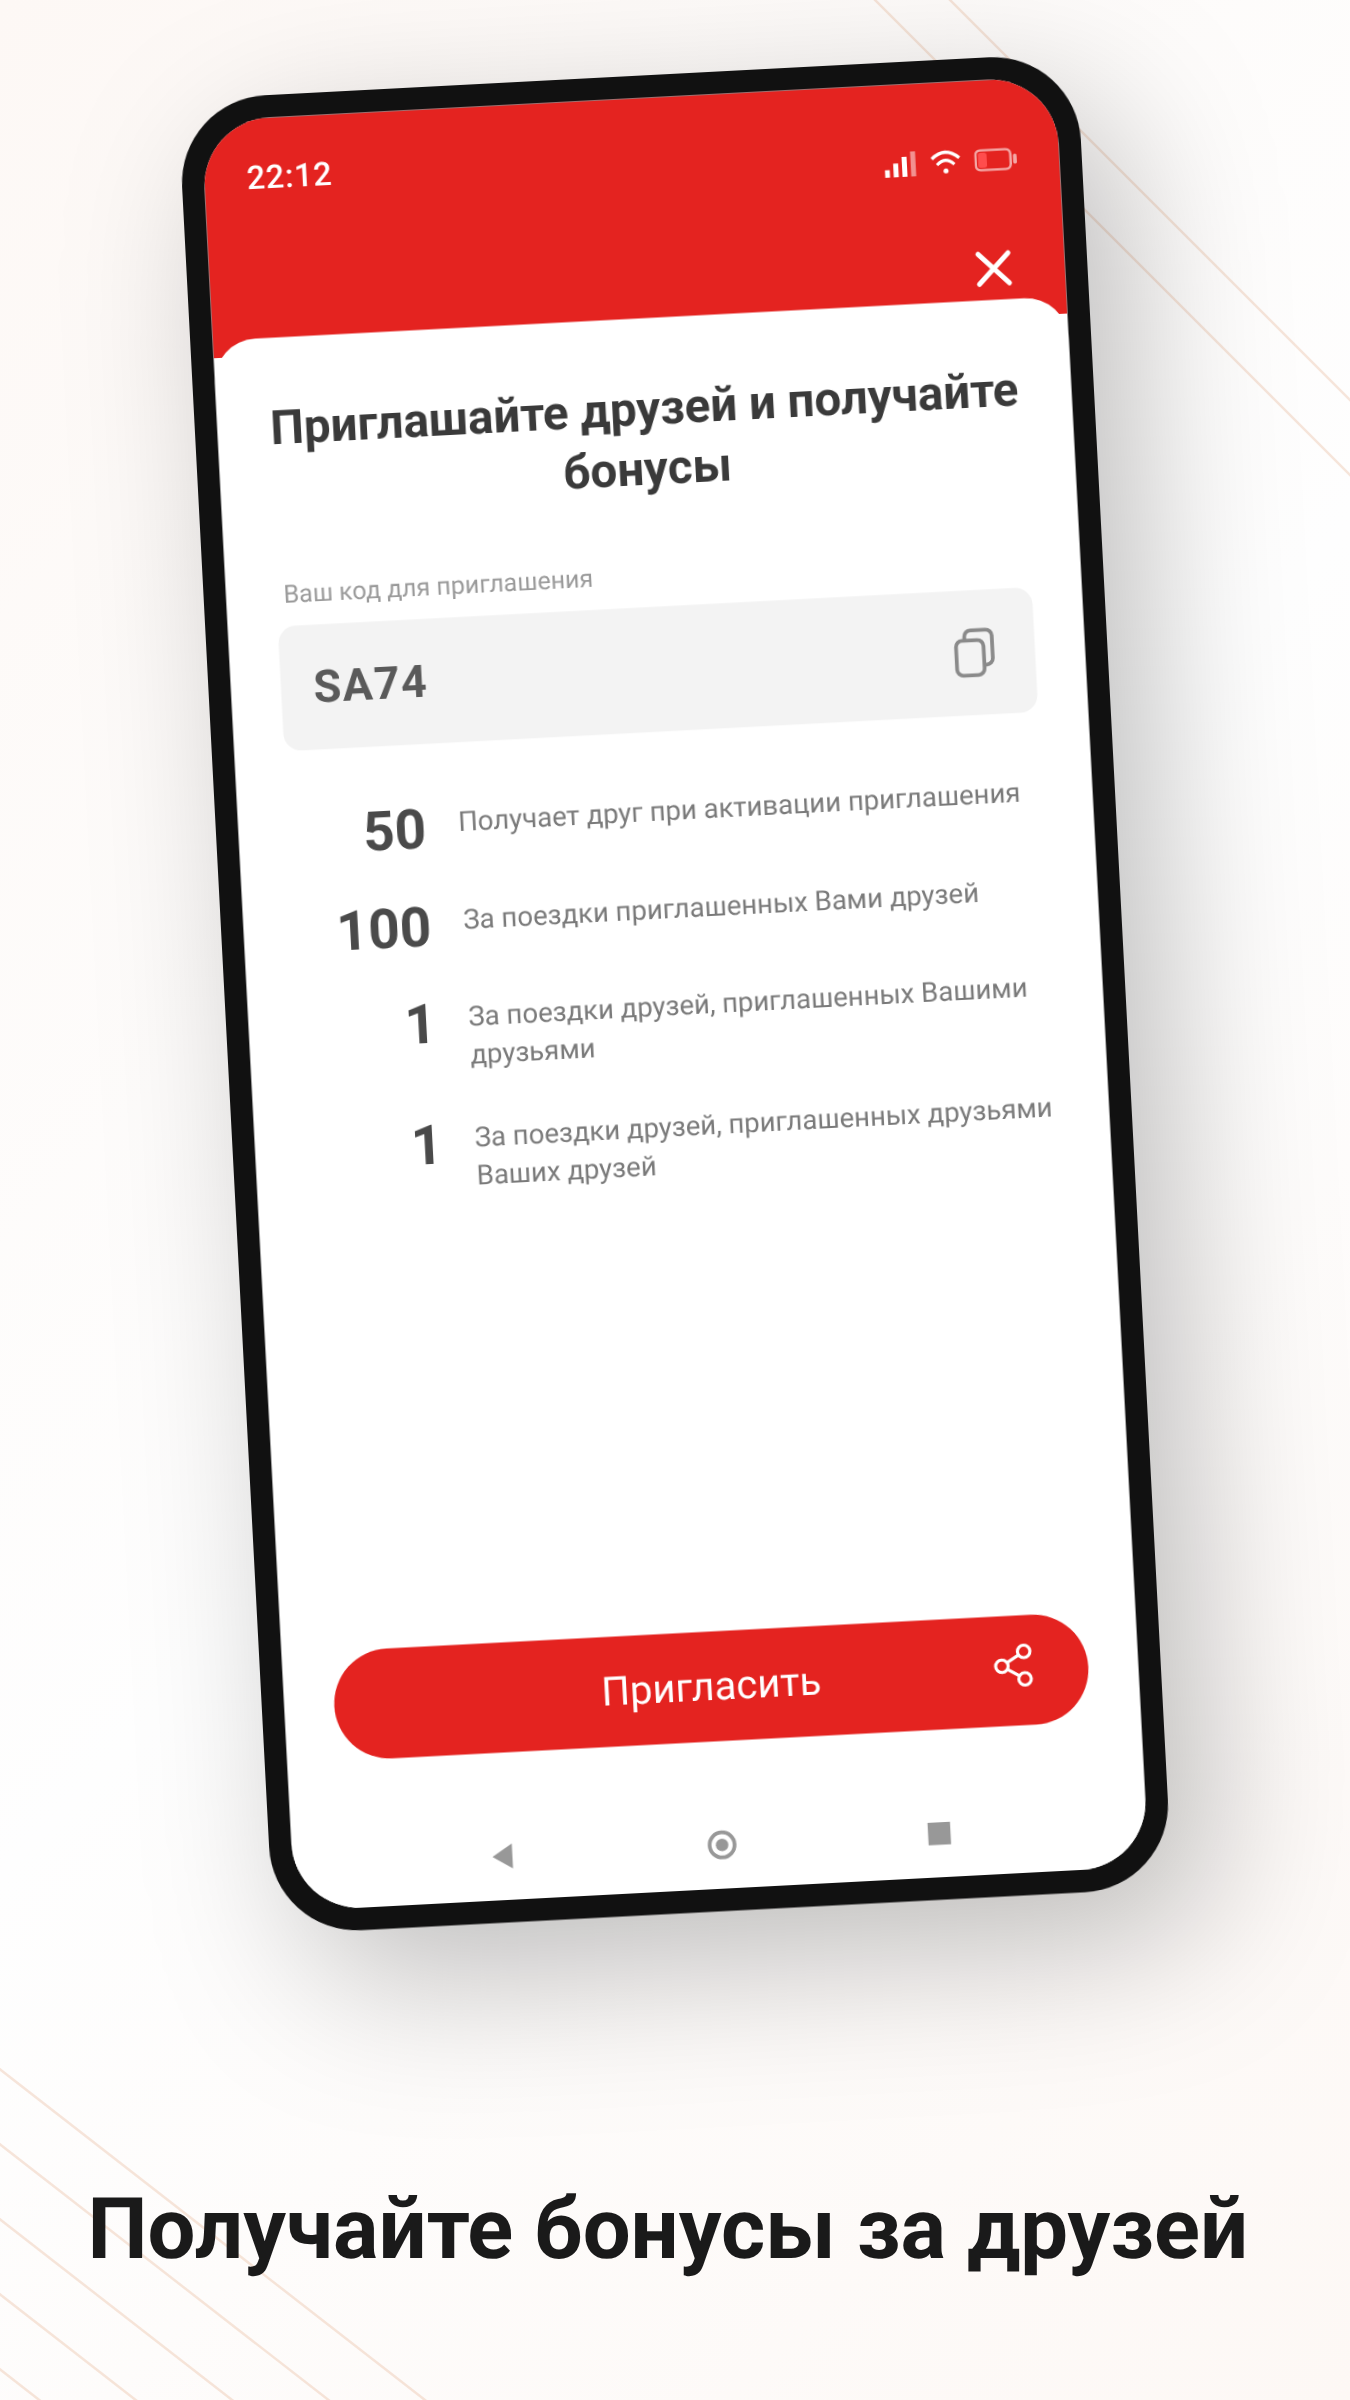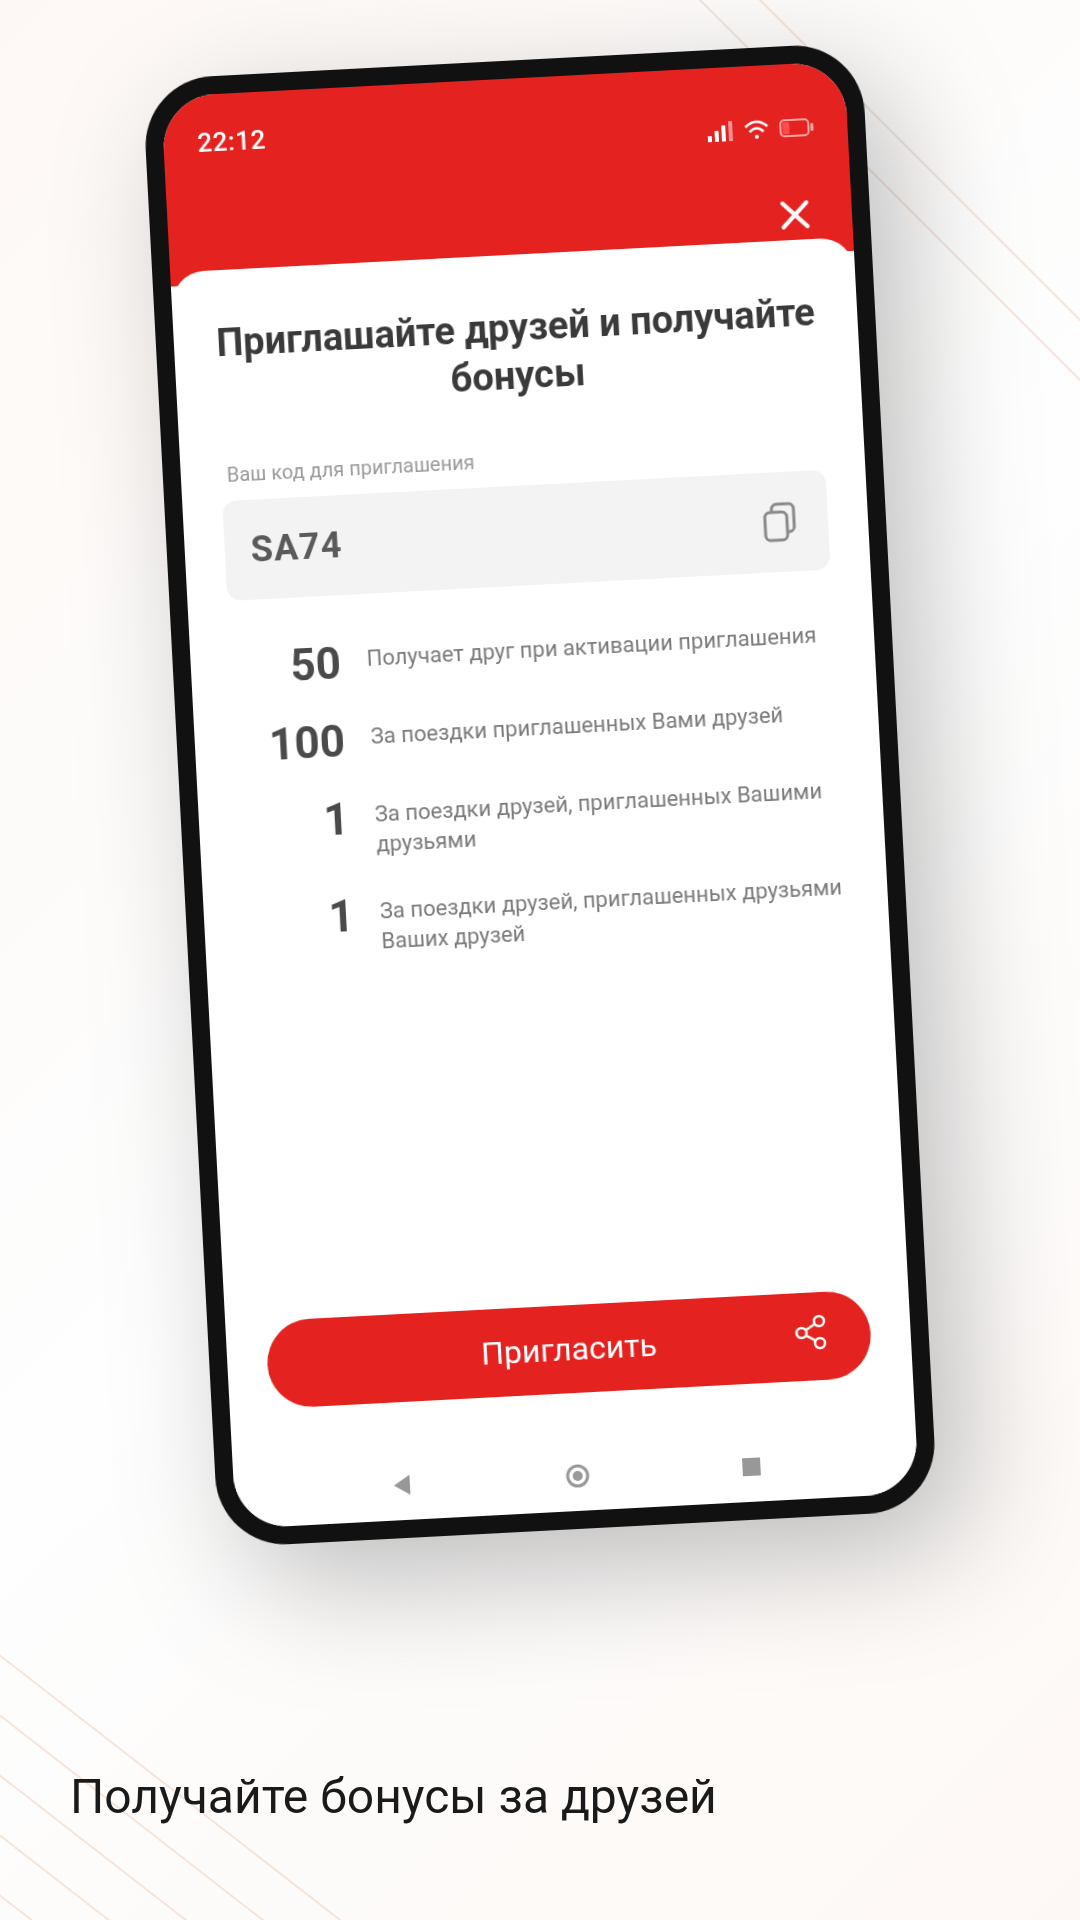--- a/index.html
+++ b/index.html
@@ -161,22 +161,22 @@
     justify-content: space-around;
     padding: 0 80px;
     background: #fff;
   }
   .nav-icon { opacity: 0.55; }
   .promo-text {
     position: absolute;
     bottom: 90px;
     left: 70px;
     right: 70px;
-    font-size: 48px;
-    font-weight: 400;
+    font-size: 68px;
+    font-weight: 700;
     color: #1a1a1a;
     line-height: 1.35;
   }
 </style>
 </head>
 <body>
 
 <svg class="bg-lines" viewBox="0 0 1080 1920" preserveAspectRatio="none">
   <g stroke="#e8b89a" stroke-width="2" fill="none">
     <line x1="-200" y1="1500" x2="700" y2="2200"></line>

